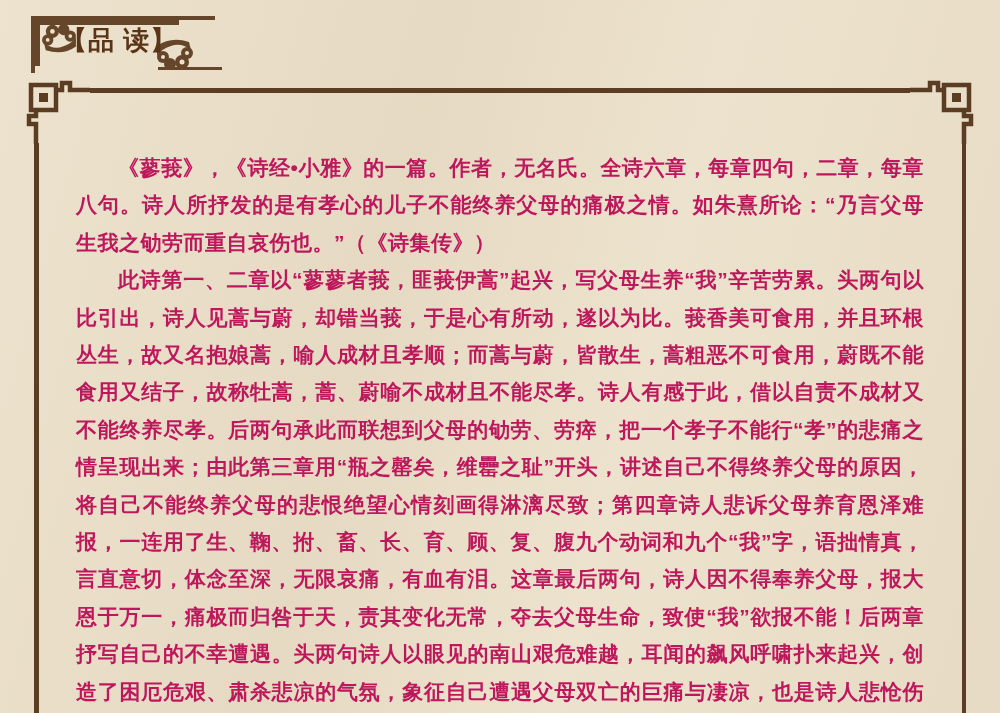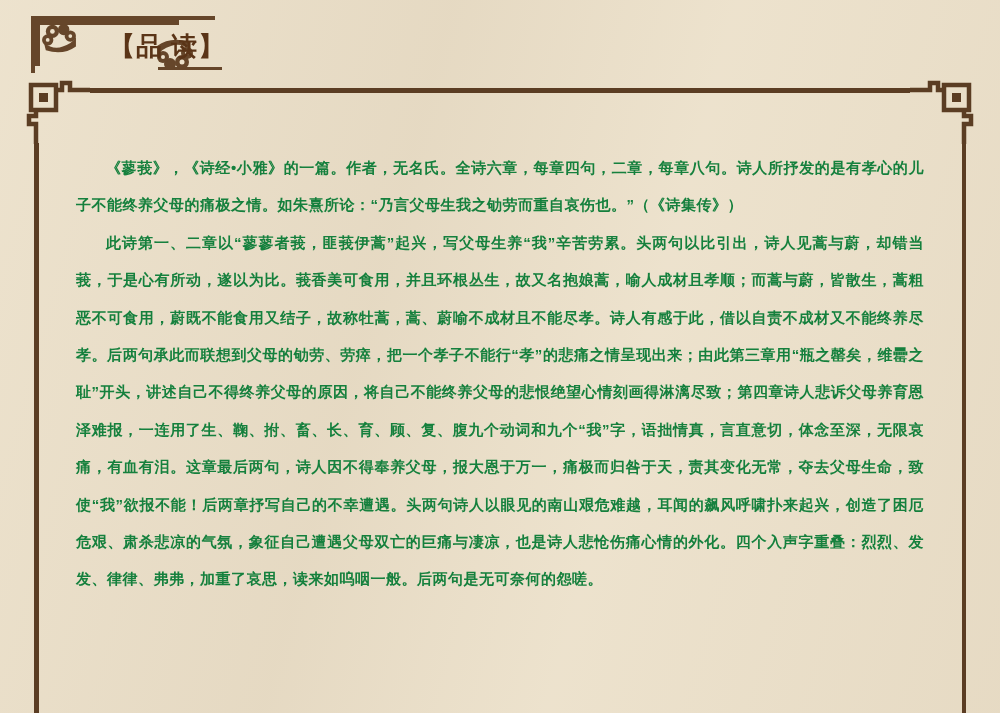--- a/index.html
+++ b/index.html
@@ -10,42 +10,41 @@
     font-family:"Liberation Sans","DejaVu Sans",sans-serif;
   }
   
   .bar{position:absolute;background:#66462a;}
   .plaque-bar-top{left:31px;top:16px;width:148px;height:9px;}
   .plaque-bar-top-tail{left:175px;top:16px;width:40px;height:4px;}
   .plaque-bar-left{left:31px;top:16px;width:9px;height:50px;}
   .plaque-bar-left-tail{left:31px;top:63px;width:4px;height:10px;}
   .plaque-underline{left:158px;top:67px;width:64px;height:3px;}
   .plaque-title{
-    position:absolute;left:61px;top:29px;
+    position:absolute;left:61px;top:23px;
     font-size:26px;font-weight:bold;color:#5a3417;letter-spacing:1px;
     white-space:nowrap;
-    margin-left:48px;
   }
   .cloud{position:absolute;}
   .cloud-tl{left:40px;top:22px;width:38px;height:32px;}
   .cloud-br{left:152px;top:38px;width:46px;height:34px;transform:scale(-1,-1);}
   
   .frame-line{position:absolute;background:#5b3d23;}
   .frame-top{left:90px;top:88px;width:820px;height:4.5px;}
   .frame-left{left:34px;top:143px;width:4.5px;height:570px;}
   .frame-right{left:961.5px;top:143px;width:4.5px;height:570px;}
   .corner{position:absolute;width:64px;height:64px;}
   .corner-tl{left:26px;top:80px;}
   .corner-tr{left:910px;top:80px;transform:scaleX(-1);}
   
   .article{position:absolute;left:76px;top:149px;width:848px;}
   .article p{
     margin:0;text-indent:2em;text-align:justify;
-    font-size:15px;font-weight:bold;line-height:37.4px;
-    color:#15803d;letter-spacing:.5px;
+    font-size:21px;font-weight:bold;line-height:37.4px;
+    color:#be185d;letter-spacing:.5px;
   }
 </style>
 </head>
 <body>
 
 <div>
   <div class="bar plaque-bar-top"></div>
   <div class="bar plaque-bar-top-tail"></div>
   <div class="bar plaque-bar-left"></div>
   <div class="bar plaque-bar-left-tail"></div>

